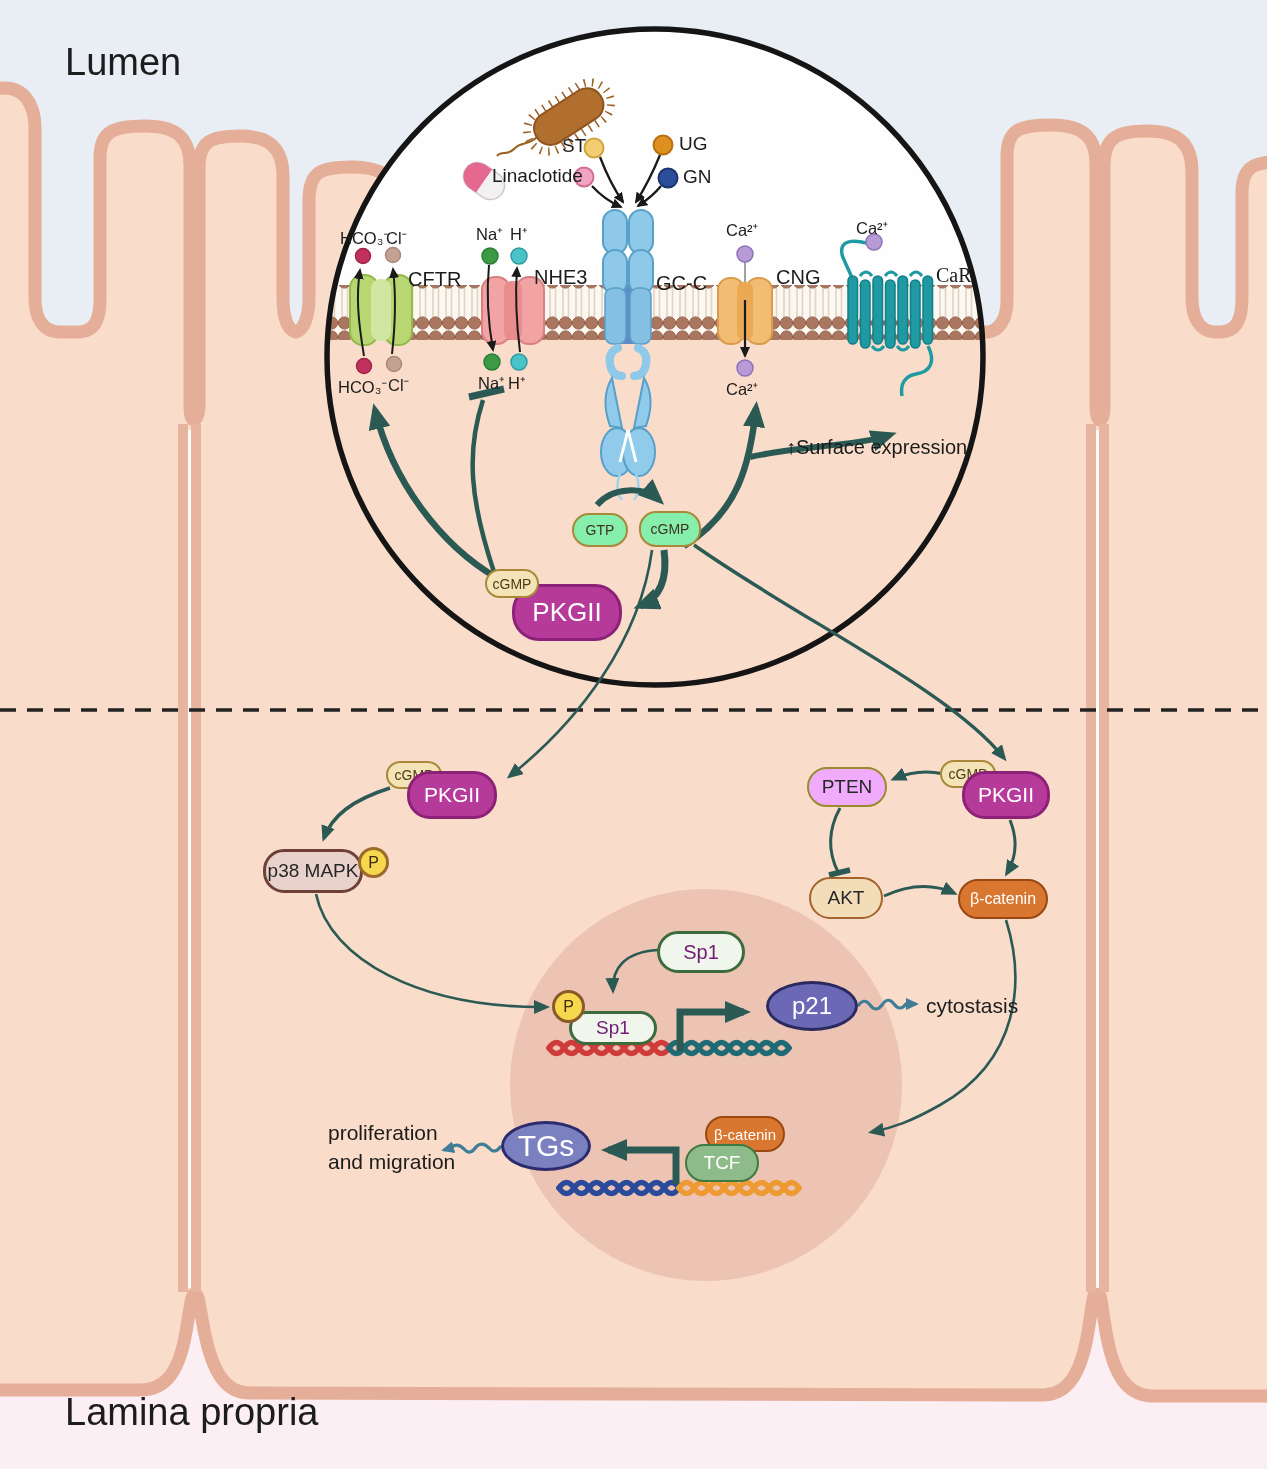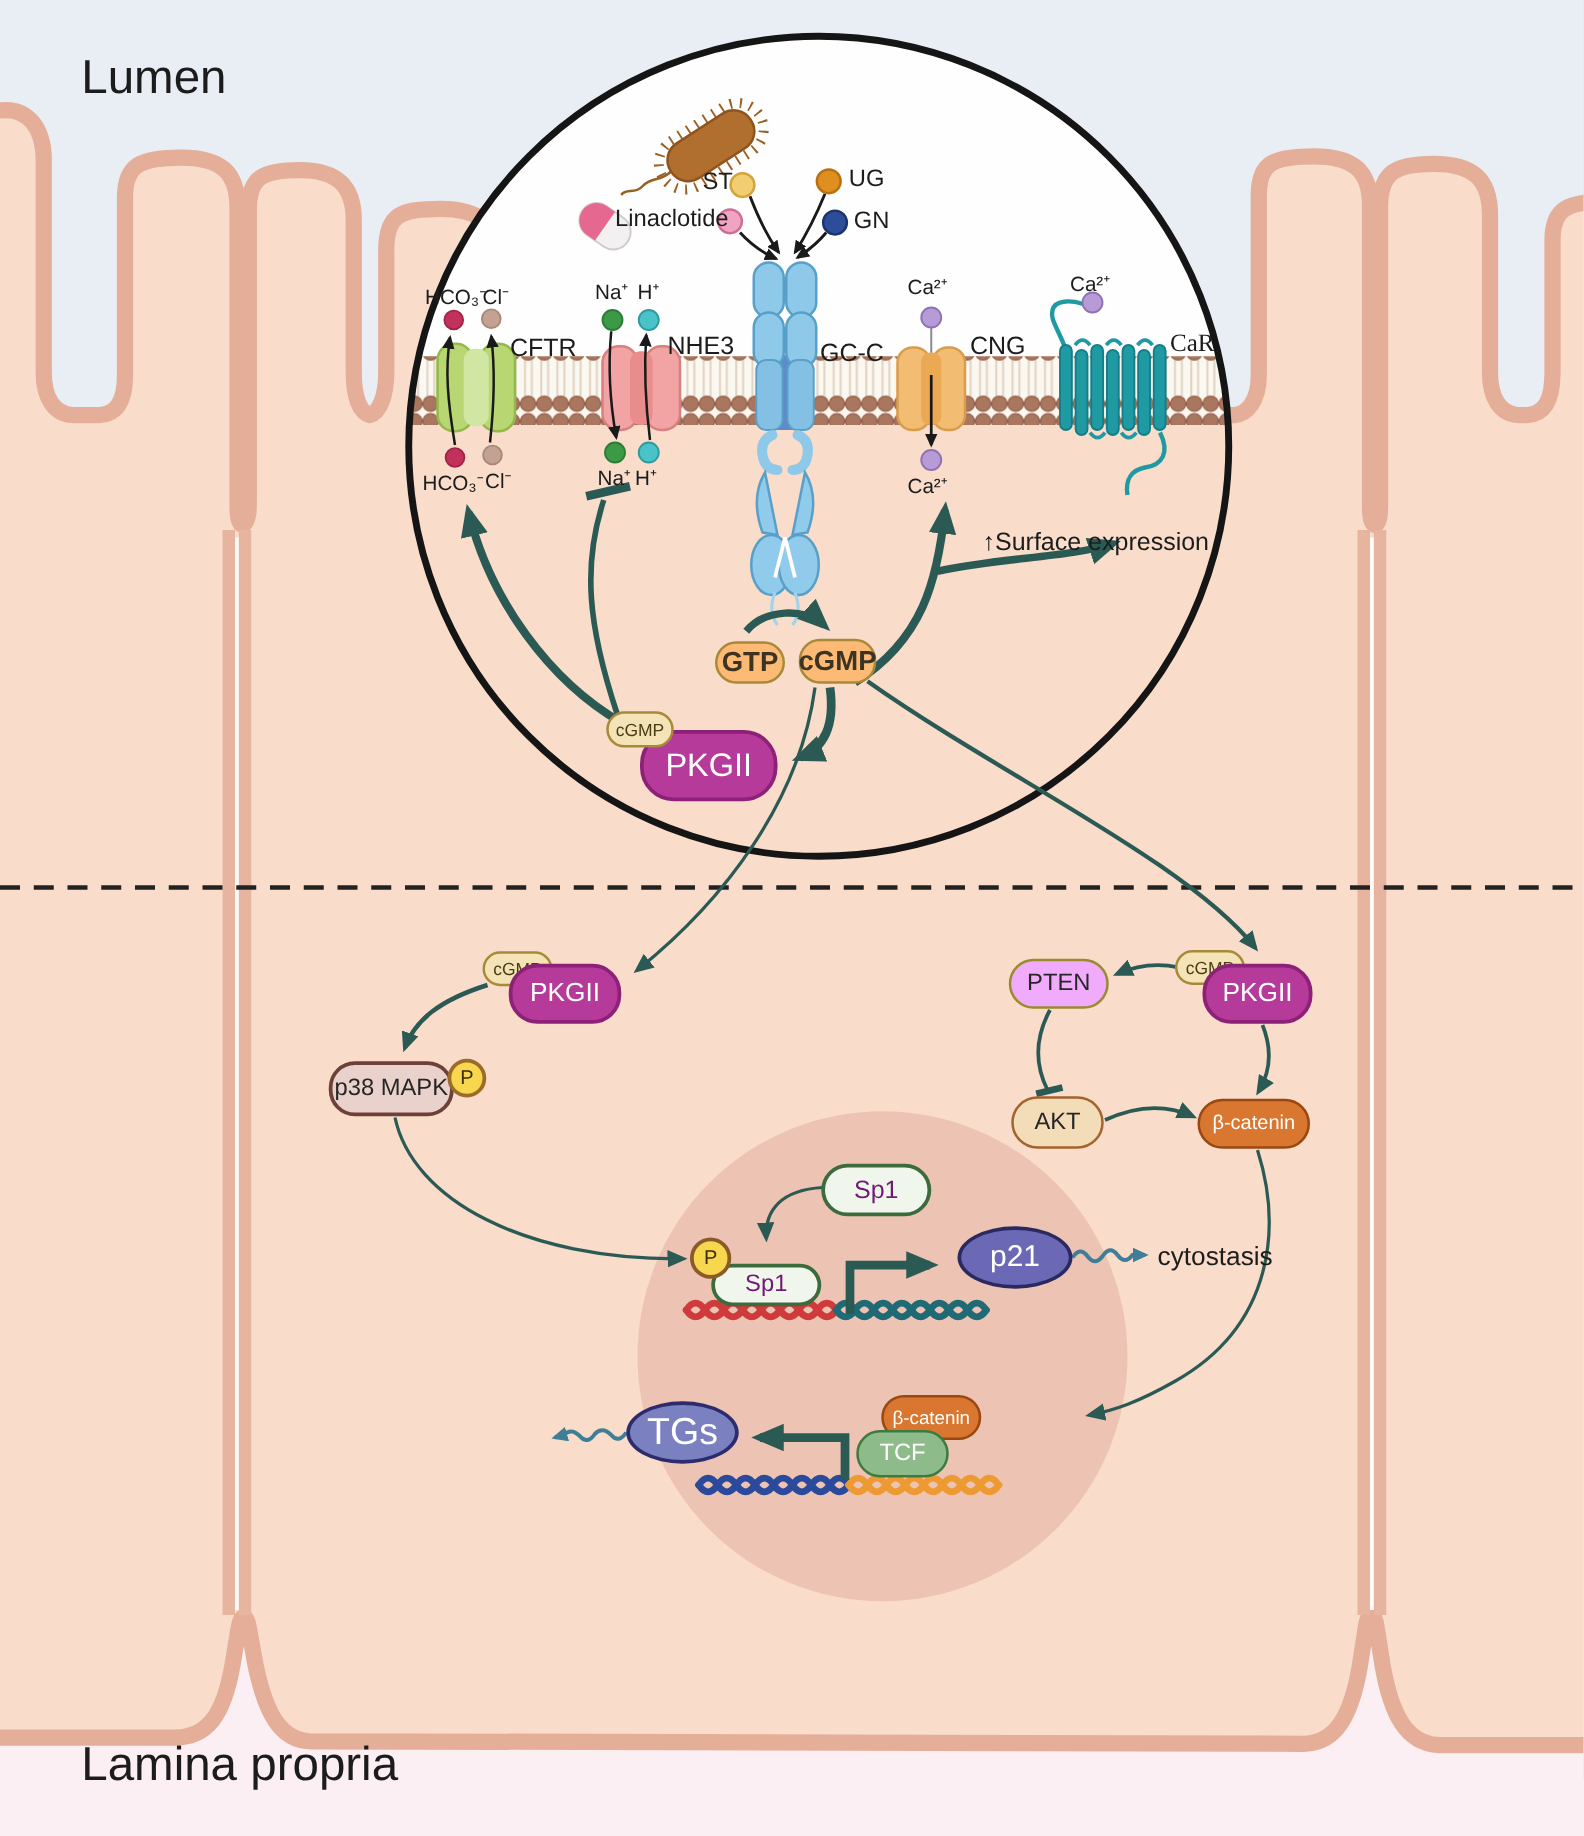--- a/index.html
+++ b/index.html
@@ -15,21 +15,21 @@
   .lbl-ion{font-size:16.5px;}
   .lbl-lig{font-size:19px;}
   .pill{
     position:absolute;display:flex;align-items:center;justify-content:center;
     box-sizing:border-box;text-align:center;
   }
   .badge{
     background:#f3e3b6;border:2.5px solid #a8893a;border-radius:15px;
     font-size:14px;color:#4a3c14;
   }
-  .nt{background:#fdba74;border:2.5px solid #a8893a;border-radius:17px;font-size:22px;color:#3d3322;font-weight:bold;}
+  .nt{background:#86efac;border:2.5px solid #a8893a;border-radius:17px;font-size:14px;color:#3d3322;}
   .pkg{background:#b63a99;border:3px solid #8c2177;color:#fff;}
   .sp1{background:#f1f6ec;border:3px solid #3c6b3e;color:#701a75;}
   .pbadge{background:#f6d74d;border:3px solid #9a6b2b;border-radius:50%;color:#3c2d08;font-size:16px;}
   .ellipse{border-radius:50%;color:#ffffff;}
 </style>
 </head>
 <body>
 <div id="canvas">
 
 <div class="bg-lamina"></div>
@@ -264,25 +264,26 @@
 <div class="lbl lbl-ion" style="left:508px;top:374px;">H⁺</div>
 <div class="lbl lbl-ion" style="left:726px;top:221px;">Ca²⁺</div>
 <div class="lbl lbl-ion" style="left:726px;top:380px;">Ca²⁺</div>
 <div class="lbl lbl-ion" style="left:856px;top:219px;">Ca²⁺</div>
 
 <div class="lbl lbl-lig" style="left:562px;top:136px;">ST</div>
 <div class="lbl lbl-lig" style="left:679px;top:134px;">UG</div>
 <div class="lbl lbl-lig" style="left:492px;top:166px;">Linaclotide</div>
 <div class="lbl lbl-lig" style="left:683px;top:167px;">GN</div>
 
-<div class="lbl" style="left:786px;top:423px;font-size:20px;">
+<div class="lbl" style="left:786px;top:436px;font-size:20px;">
   <span>↑</span><span>Surface expression</span>
 </div>
 
 <div class="lbl" style="left:926px;top:994px;font-size:21px;">cytostasis</div>
+<div class="lbl" style="left:328px;top:1118px;font-size:21px;white-space:normal;width:145px;line-height:1.4;">proliferation and migration</div>
 
 <div class="pill nt" style="left:572px;top:513px;width:56px;height:34px;">GTP</div>
 <div class="pill nt" style="left:639px;top:511px;width:62px;height:36px;">cGMP</div>
 <div class="pill pkg" style="left:512px;top:584px;width:110px;height:57px;border-radius:27px;font-size:26px;">PKGII</div>
 <div class="pill badge" style="left:485px;top:569px;width:54px;height:29px;">cGMP</div>
 
 <div class="pill badge" style="left:386px;top:761px;width:56px;height:28px;">cGMP</div>
 <div class="pill pkg" style="left:407px;top:771px;width:90px;height:48px;border-radius:23px;font-size:21px;">PKGII</div>
 <div class="pill" style="left:263px;top:849px;width:100px;height:44px;background:#ead2cc;border:3px solid #6f4038;border-radius:21px;font-size:19px;color:#262626;">p38 MAPK</div>
 <div class="pill pbadge" style="left:358px;top:847px;width:31px;height:31px;">P</div>

